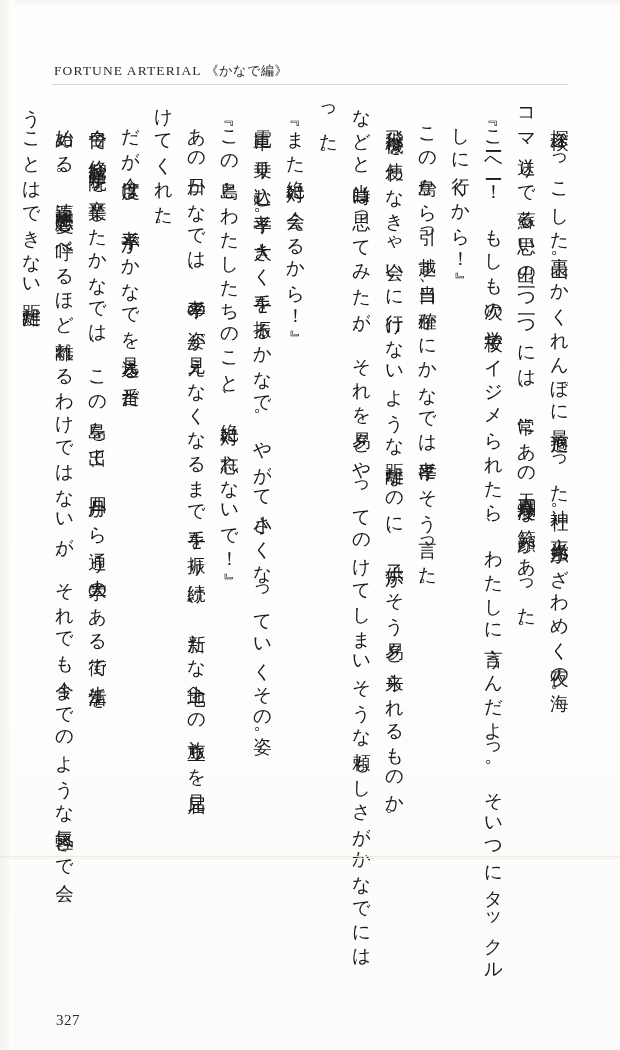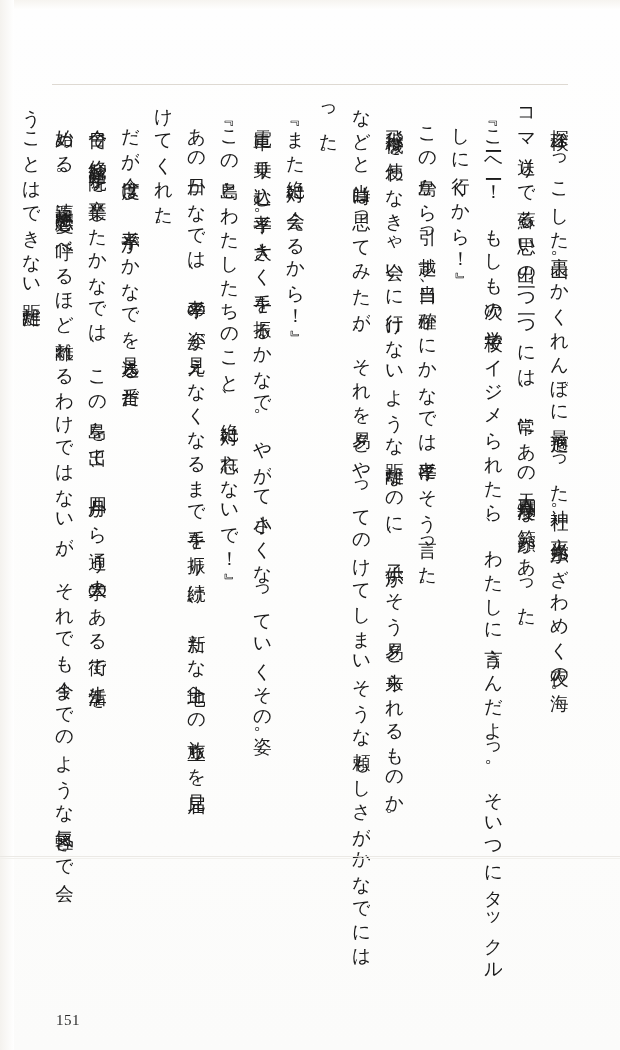--- a/index.html
+++ b/index.html
@@ -124,20 +124,24 @@
     letter-spacing: 0.5px;
   }
 </style>
 </head>
 <body>
 
 <div class="page">
   <div class="page-edge-top"></div>
   <div class="page-edge-left"></div>
 
+  <div class="running-head">
+    <span class="series">FORTUNE ARTERIAL</span>
+    <span class="sub">《かなで編》</span>
+  </div>
   <div class="rule"></div>
 
   <div class="body-area" id="body-area">
       <div class="vcol indent">探検ごっこした裏山。かくれんぼに最適だった神社。夜光虫がざわめく夜の海。</div>
       <div class="vcol">コマ送りで蘇る思い出の一つ一つには、常にあの天真爛漫な笑顔があった。</div>
       <div class="vcol indent">『こーへー！　もしも次の学校でイジメられたら、わたしに言うんだよっ。そいつにタックル</div>
       <div class="vcol indent">しに行くから！』</div>
       <div class="vcol indent">この島から引っ越す当日、確かにかなでは孝平にそう言った。</div>
       <div class="vcol indent">飛行機を使わなきゃ会いに行けないような距離なのに、子供がそう易々と来られるものか。</div>
       <div class="vcol">などと当時は思ってみたが、それを易々とやってのけてしまいそうな頼もしさがかなでにはあ</div>
@@ -149,14 +153,14 @@
       <div class="vcol">けてくれた。</div>
       <div class="vcol indent">だが今度は、孝平がかなでを見送る番だ。</div>
       <div class="vcol indent">今日で修智館学院を卒業したかなでは、この島を出て、四月から通う大学のある街で生活を</div>
       <div class="vcol indent">始める。遠距離恋愛と呼べるほど離れるわけではないが、それでも今までのような気軽さで会</div>
       <div class="vcol">うことはできない距離だ。</div>
     </div>
 
   <div class="scan-line one"></div>
   <div class="scan-line two"></div>
 
-  <div class="folio">151</div>
+  <div class="folio">327</div>
 </div>
 
 </body></html>

